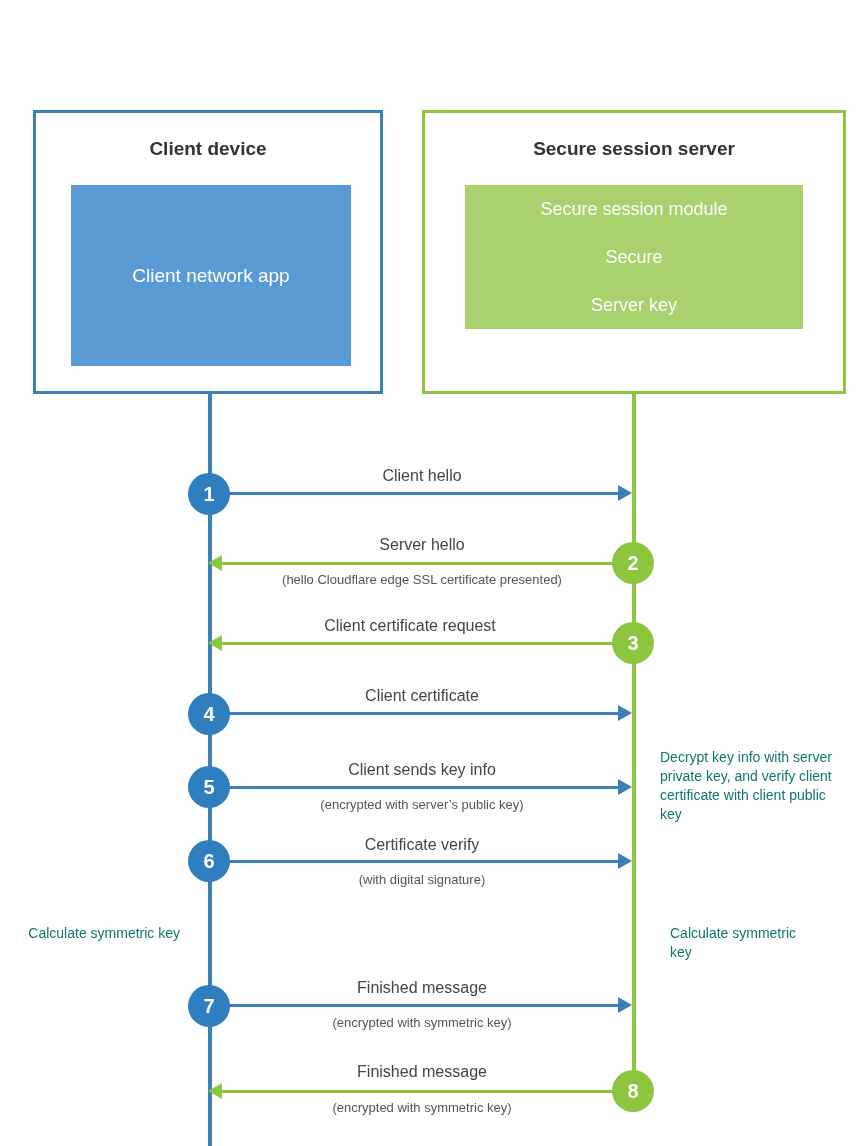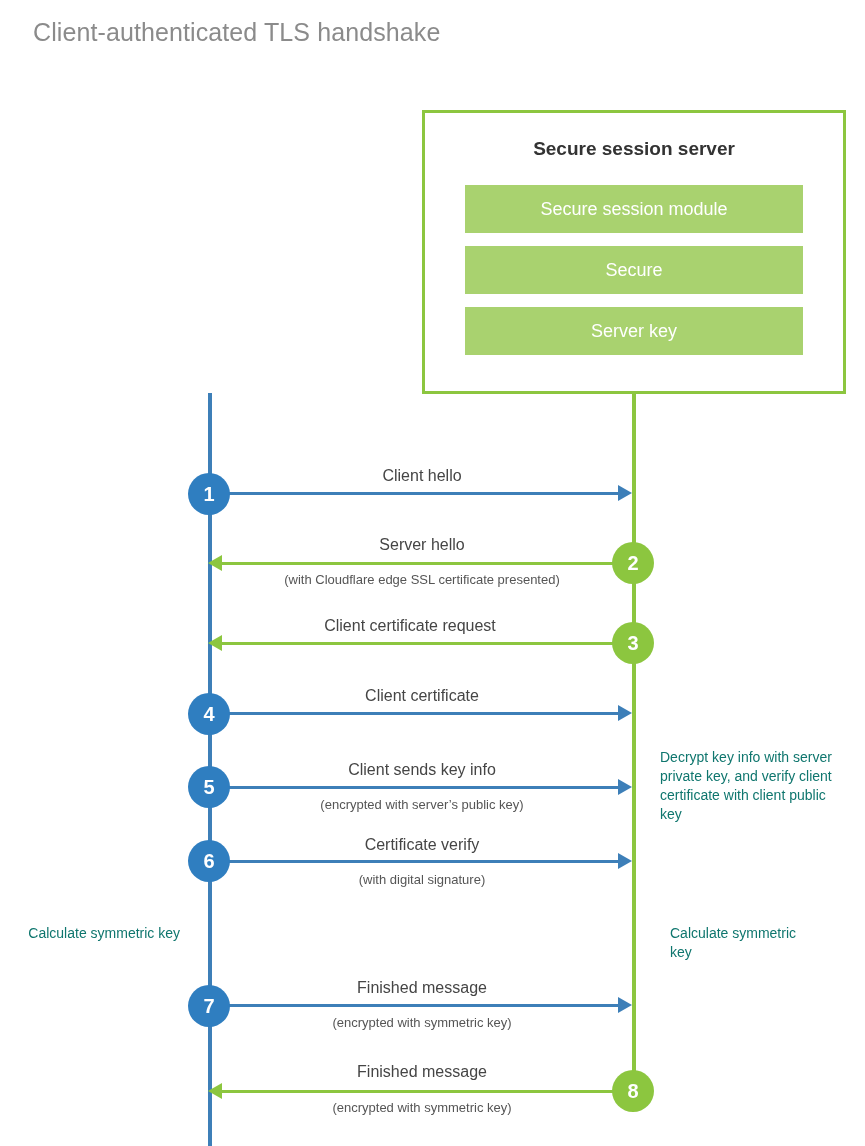--- a/index.html
+++ b/index.html
@@ -32,21 +32,21 @@
   .client-app{
     position:absolute;left:35px;top:72px;width:280px;height:181px;
     background:#5b9bd5;
     display:flex;align-items:center;justify-content:center;
     color:#ffffff;font-size:19px;line-height:1.35;text-align:center;
     font-weight:400;
   }
 
   .server-mods{position:absolute;left:40px;top:72px;width:338px;}
   .mod-bar{
-    height:48px;margin-bottom:13px;background:#a9d26f;
+    height:48px;background:#a9d26f;
     display:flex;align-items:center;justify-content:center;
     color:#ffffff;font-size:18px;font-weight:400;
   }
   .mod-bar:last-child{margin-bottom:0;}
 
   
   .lifeline{position:absolute;width:4px;}
   #client-lifeline{left:208px;top:393px;height:1102px;background:#3d7fb8;}
   #server-lifeline{left:632px;top:393px;height:700px;background:#8cc63f;}
 
@@ -81,22 +81,25 @@
     position:absolute;font-size:14px;line-height:1.35;color:#0f766e;
   }
   .side-note.right-al{text-align:right;}
   .side-note.left-al{text-align:left;}
 </style>
 </head>
 <body>
 
 <div id="stage">
 
-  <div class="page-title">Client-authenticated TLS handshake</div>
 
+  <div class="party-box" id="client-box">
+    <div class="party-title">Client device</div>
+    <div class="client-app">Client network app</div>
+  </div>
 
   <div class="party-box" id="server-box">
     <div class="party-title">Secure session server</div>
     <div class="server-mods">
       <div class="mod-bar">Secure session module</div>
       <div class="mod-bar">Secure</div>
       <div class="mod-bar">Server key</div>
     </div>
   </div>
 
@@ -104,21 +107,21 @@
   <div class="lifeline" id="server-lifeline"></div>
 
   <div class="msg-label" style="left:210px;top:467px;width:424px;">Client hello</div>
   <div class="arrow-line blue" style="left:210px;top:492px;width:410px;"></div>
   <div class="arrow-head right blue" style="left:618px;top:485px;"></div>
   <div class="step-circle blue" style="left:188px;top:473px;">1</div>
 
   <div class="msg-label" style="left:210px;top:536px;width:424px;">Server hello</div>
   <div class="arrow-line green" style="left:222px;top:562px;width:412px;"></div>
   <div class="arrow-head left green" style="left:208px;top:555px;"></div>
-  <div class="msg-sub" style="left:210px;top:572px;width:424px;">(with Cloudflare edge SSL certificate presented)</div>
+  <div class="msg-sub" style="left:210px;top:572px;width:424px;">(hello Cloudflare edge SSL certificate presented)</div>
   <div class="step-circle green" style="left:612px;top:542px;">2</div>
 
   <div class="msg-label" style="left:198px;top:617px;width:424px;">Client certificate request</div>
   <div class="arrow-line green" style="left:222px;top:642px;width:412px;"></div>
   <div class="arrow-head left green" style="left:208px;top:635px;"></div>
   <div class="step-circle green" style="left:612px;top:622px;">3</div>
 
   <div class="msg-label" style="left:210px;top:687px;width:424px;">Client certificate</div>
   <div class="arrow-line blue" style="left:210px;top:712px;width:410px;"></div>
   <div class="arrow-head right blue" style="left:618px;top:705px;"></div>

